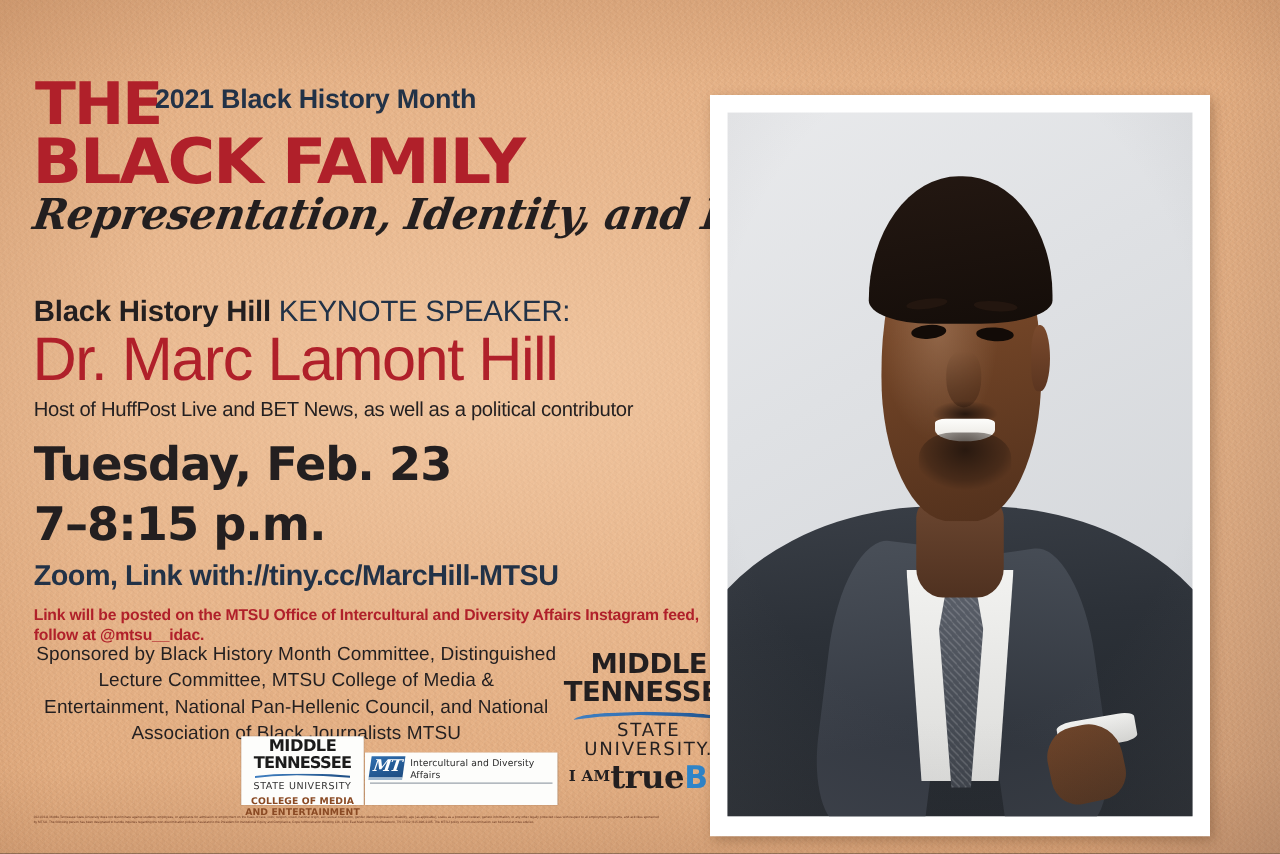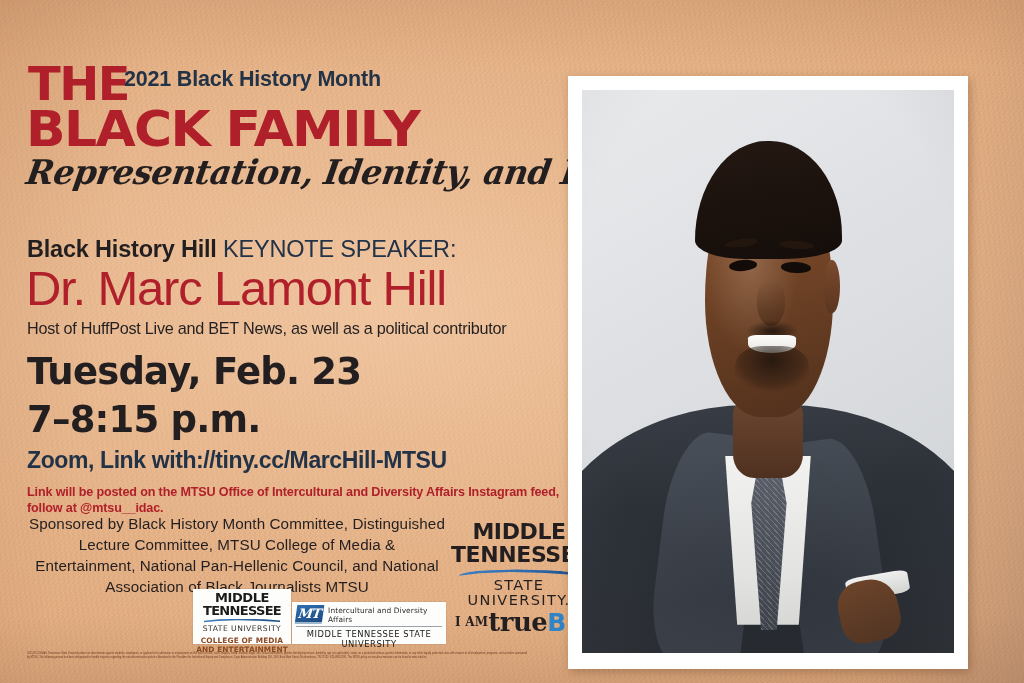--- a/index.html
+++ b/index.html
@@ -511,21 +511,20 @@
       <div class="l3">STATE UNIVERSITY</div>
       <div class="l4">COLLEGE OF MEDIA AND ENTERTAINMENT</div>
     </div>
 
     <div class="logo-card" id="logo-idac">
       <div class="row1">
         <div class="mt-mark">MT</div>
         <div class="idac-text">Intercultural and Diversity Affairs</div>
       </div>
       <div class="rule"></div>
-      <div class="row2">MIDDLE TENNESSEE STATE UNIVERSITY</div>
     </div>
 
     <div id="fine-print">0121/0111 Middle Tennessee State University does not discriminate against students, employees, or applicants for admission or employment on the basis of race, color, religion, creed, national origin, sex, sexual orientation, gender identity/expression, disability, age (as applicable), status as a protected veteran, genetic information, or any other legally protected class with respect to all employment, programs, and activities sponsored by MTSU. The following person has been designated to handle inquiries regarding the non-discrimination policies: Assistant to the President for Institutional Equity and Compliance, Cope Administration Building 116, 1301 East Main Street, Murfreesboro, TN 37132; 615-898-2185. The MTSU policy on non-discrimination can be found at mtsu.edu/iec.</div>
   </div>
 
   <div id="photo-frame">
     <div id="photo-inner">
       <div class="pt-shoulders"></div>
       <div class="pt-lapel-l"></div>
       <div class="pt-lapel-r"></div>

